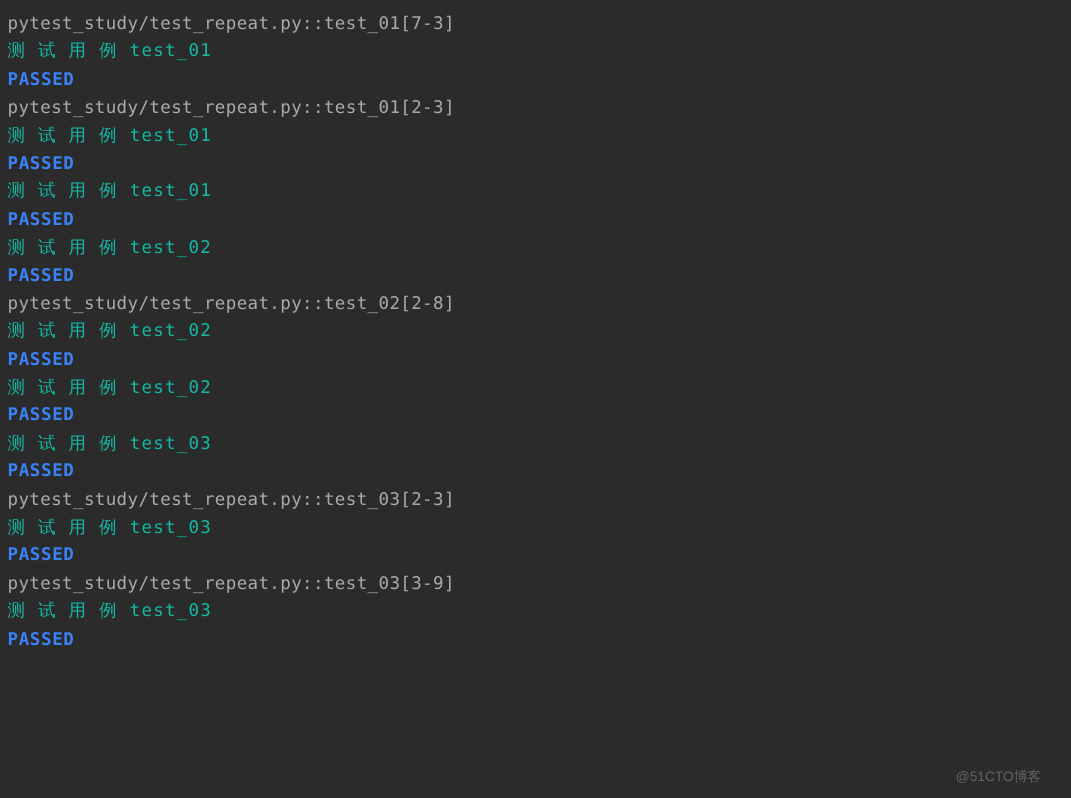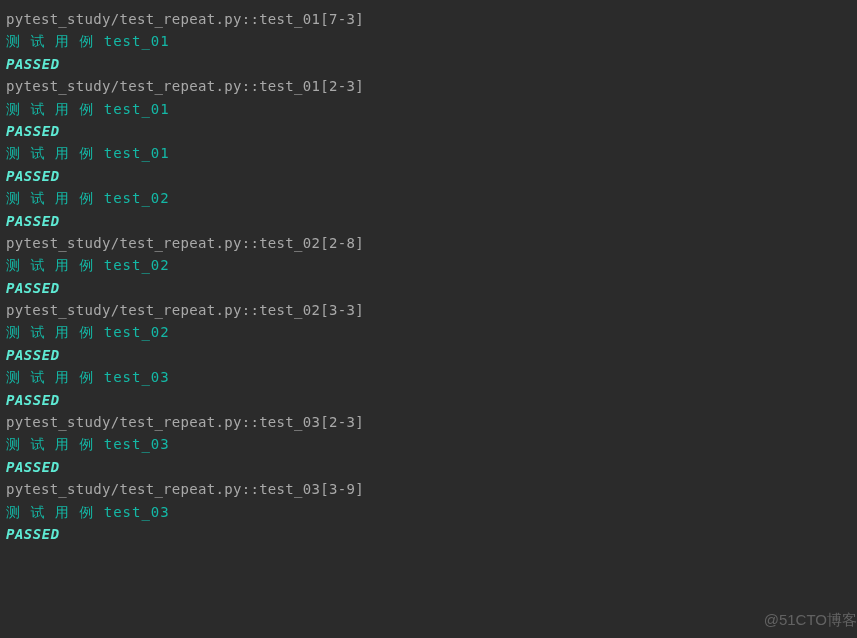--- a/index.html
+++ b/index.html
@@ -21,31 +21,30 @@
     }
     .test-line {
       color: #a9a9a9;
       letter-spacing: 0.3px;
     }
     .output-line {
       color: #14b8a6;
       letter-spacing: 1px;
     }
     .passed {
-      color: #5eead4;
+      color: #3b82f6;
       font-weight: bold;
       letter-spacing: 0.5px;
-      font-style: italic;
     }
     .watermark {
       position: absolute;
       bottom: 6px;
-      right: 0;
+      right: 24px;
       color: #7a7a7a;
-      font-size: 15px;
+      font-size: 11px;
       font-family: sans-serif;
       opacity: 0.7;
     }
   </style>
 </head>
 <body>
 
 <div>
   <div class="test-line">pytest_study/test_repeat.py::test_01[7-3]</div>
   <div class="output-line">测 试 用 例 test_01</div>
@@ -58,21 +57,20 @@
   <div class="output-line">测 试 用 例 test_01</div>
   <div class="passed">PASSED</div>
 
   <div class="output-line">测 试 用 例 test_02</div>
   <div class="passed">PASSED</div>
 
   <div class="test-line">pytest_study/test_repeat.py::test_02[2-8]</div>
   <div class="output-line">测 试 用 例 test_02</div>
   <div class="passed">PASSED</div>
 
-  <div class="test-line">pytest_study/test_repeat.py::test_02[3-3]</div>
   <div class="output-line">测 试 用 例 test_02</div>
   <div class="passed">PASSED</div>
 
   <div class="output-line">测 试 用 例 test_03</div>
   <div class="passed">PASSED</div>
 
   <div class="test-line">pytest_study/test_repeat.py::test_03[2-3]</div>
   <div class="output-line">测 试 用 例 test_03</div>
   <div class="passed">PASSED</div>
 

